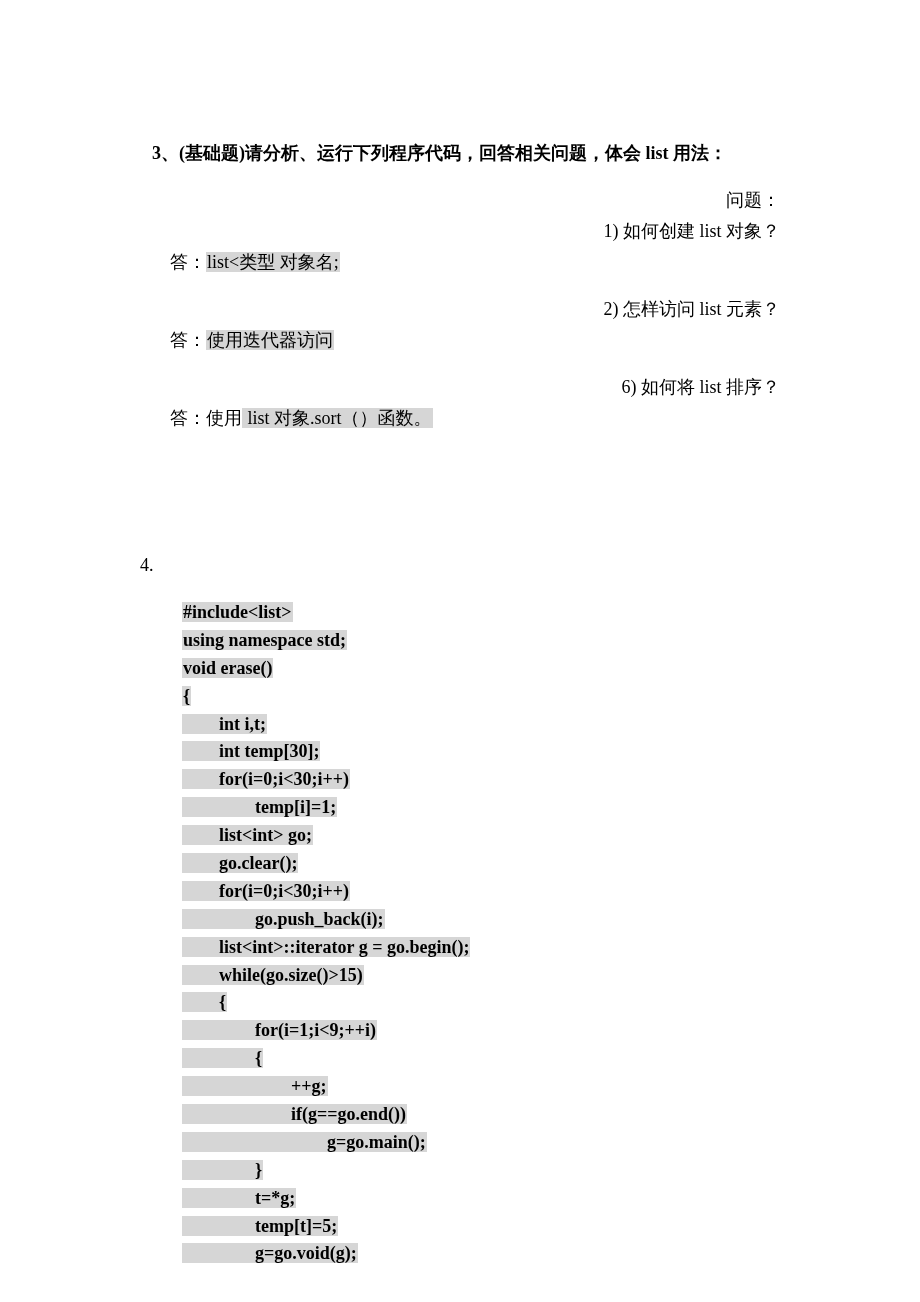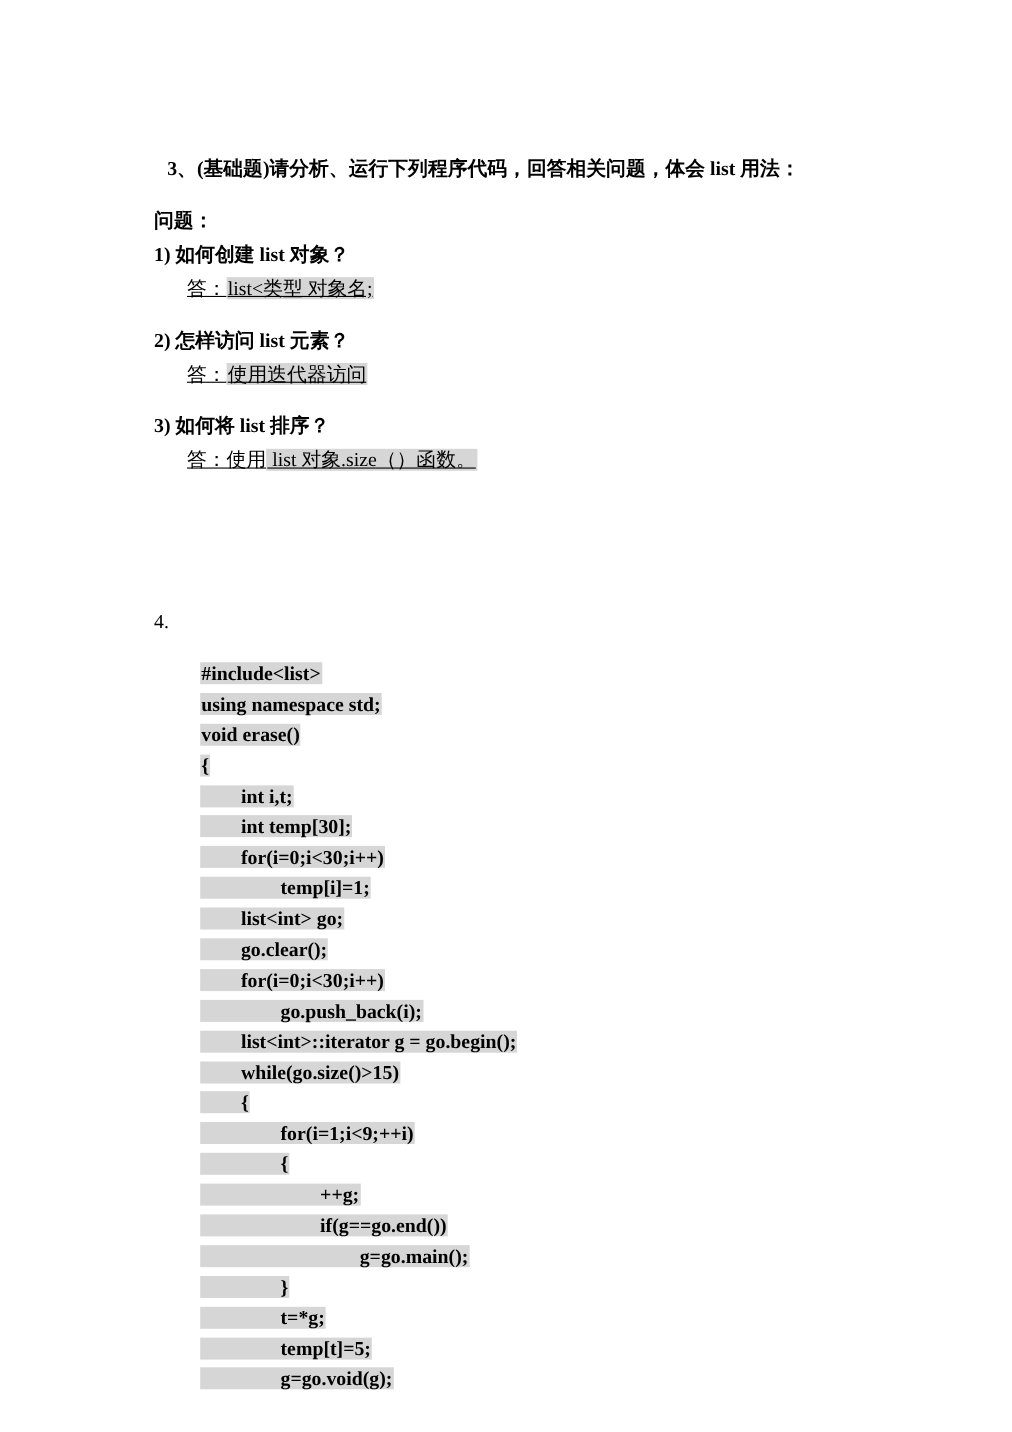--- a/index.html
+++ b/index.html
@@ -14,26 +14,26 @@
     font-size: 18px;
     line-height: 1.5;
     color: #000;
   }
   .q-title {
     font-weight: bold;
     margin-bottom: 20px;
     margin-left: 12px;
   }
   .q-sub {
-    font-weight: bold;
+    font-weight: normal;
     margin-bottom: 4px;
+    text-align: right;
   }
   .indent-1 {
     padding-left: 30px;
-    text-decoration: underline;
   }
   .ans-line {
     margin: 2px 0 20px 0;
   }
   .hl {
     background: #d6d6d6;
     display: inline;
     padding: 0 1px;
   }
   .section4 {
@@ -67,23 +67,23 @@
   </div>
 
   <div>
     <div class="q-sub">2)  怎样访问 list 元素？</div>
     <div class="ans-line indent-1">
       <span> 答：</span><span class="hl">使用迭代器访问</span>
     </div>
   </div>
 
   <div>
-    <div class="q-sub">3)  如何将 list 排序？</div>
+    <div class="q-sub">6)  如何将 list 排序？</div>
     <div class="ans-line indent-1">
-      <span> 答：使用</span><span class="hl">   list 对象.size（）函数。</span>
+      <span> 答：使用</span><span class="hl">   list 对象.sort（）函数。</span>
     </div>
   </div>
 
   <div class="section4">
     <div>4.</div>
 
     <div class="code-block" id="code-block">
         <div class="code-line"><span class="hl">#include&lt;list&gt;</span></div>
         <div class="code-line"><span class="hl">using namespace std;</span></div>
         <div class="code-line"><span class="hl">void erase()</span></div>

